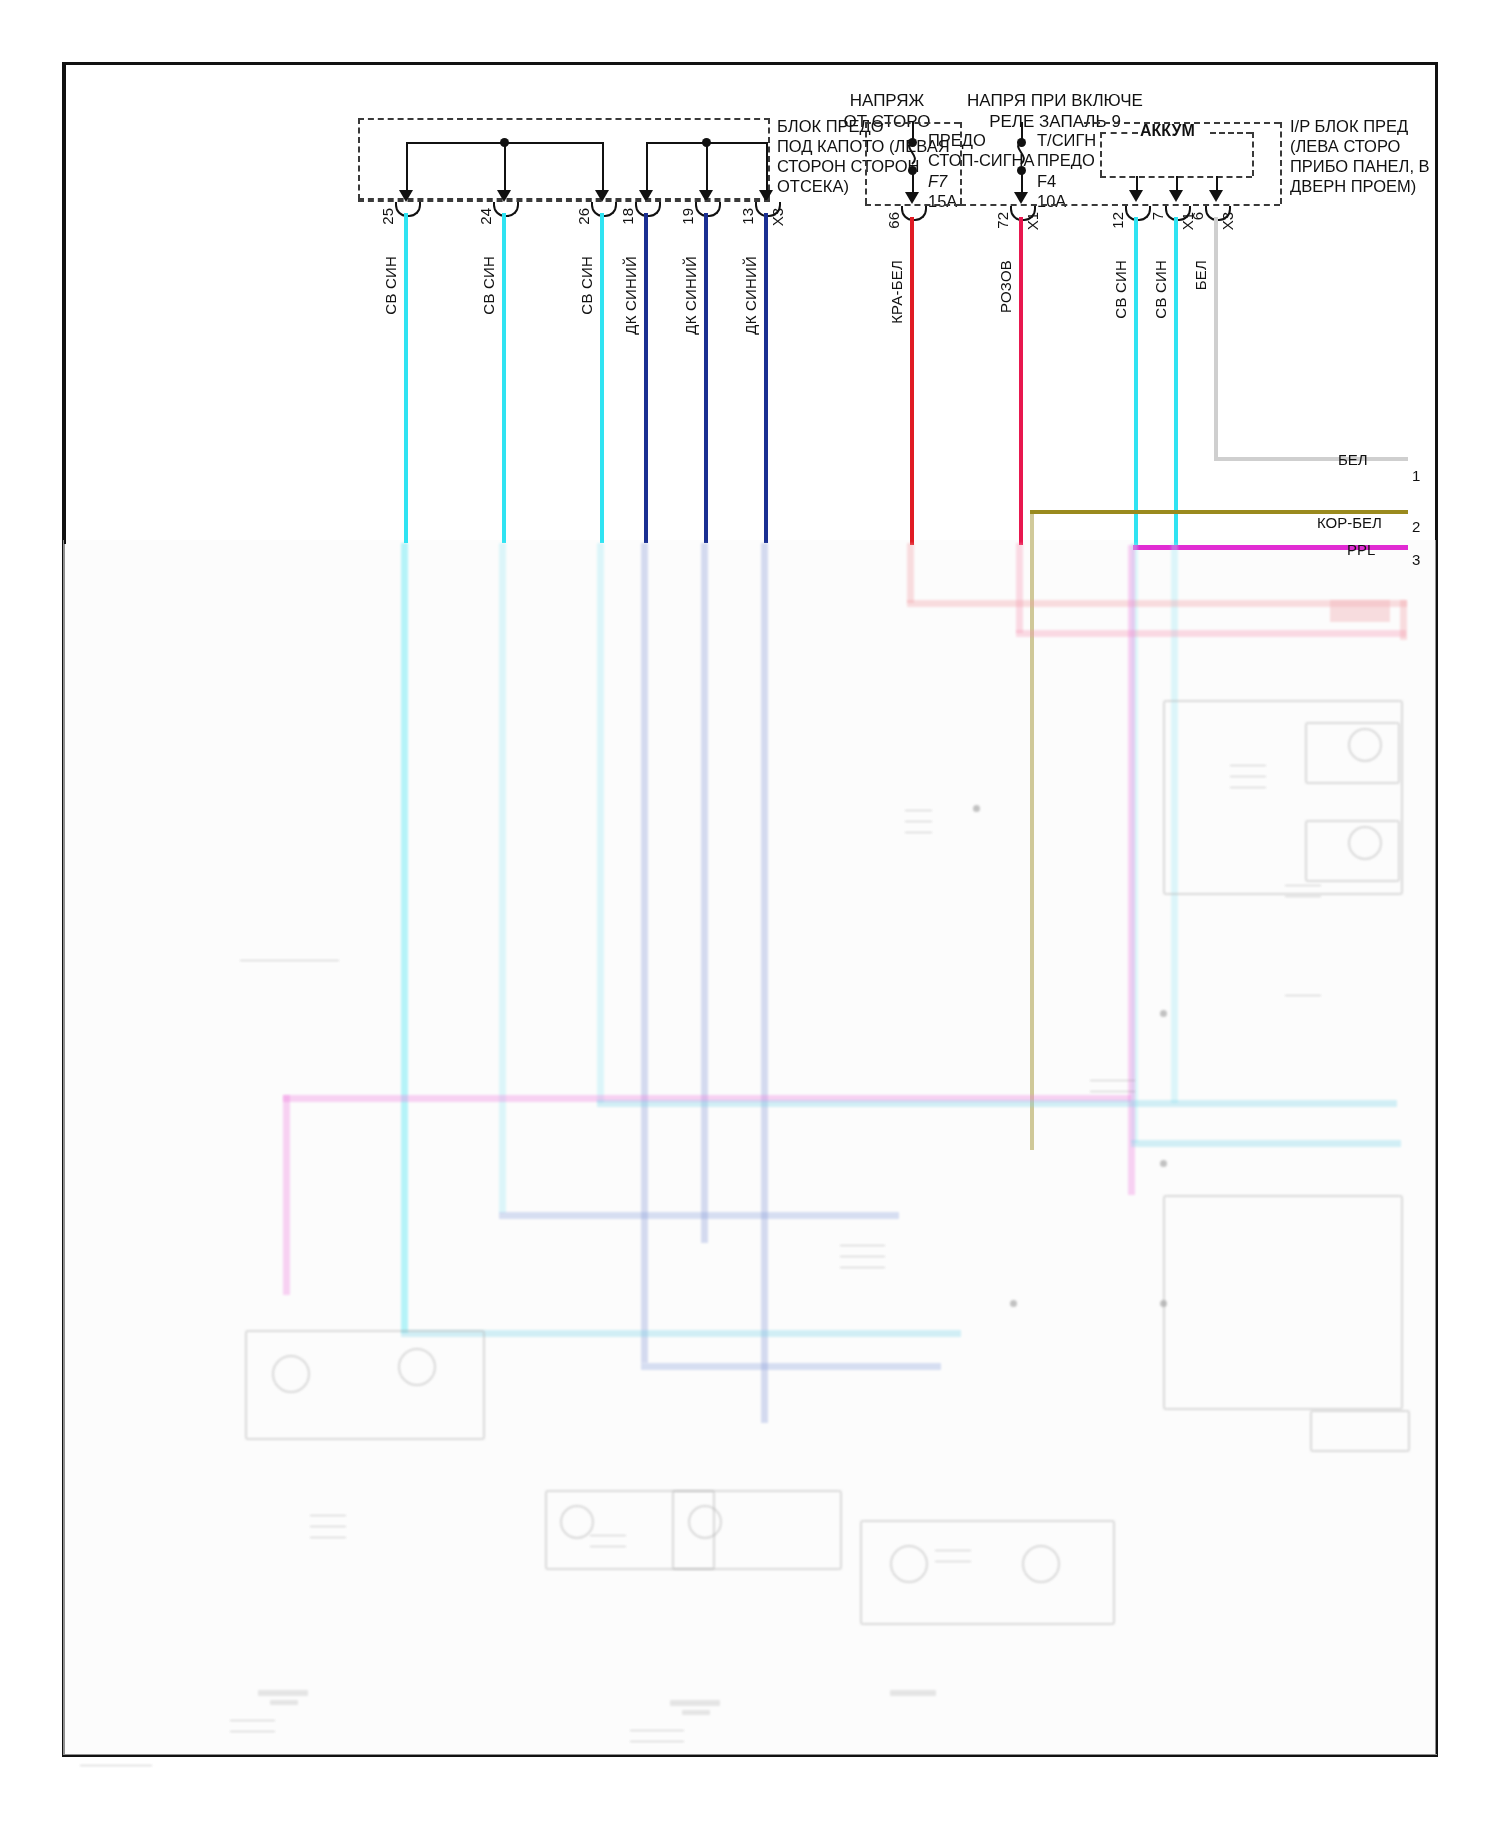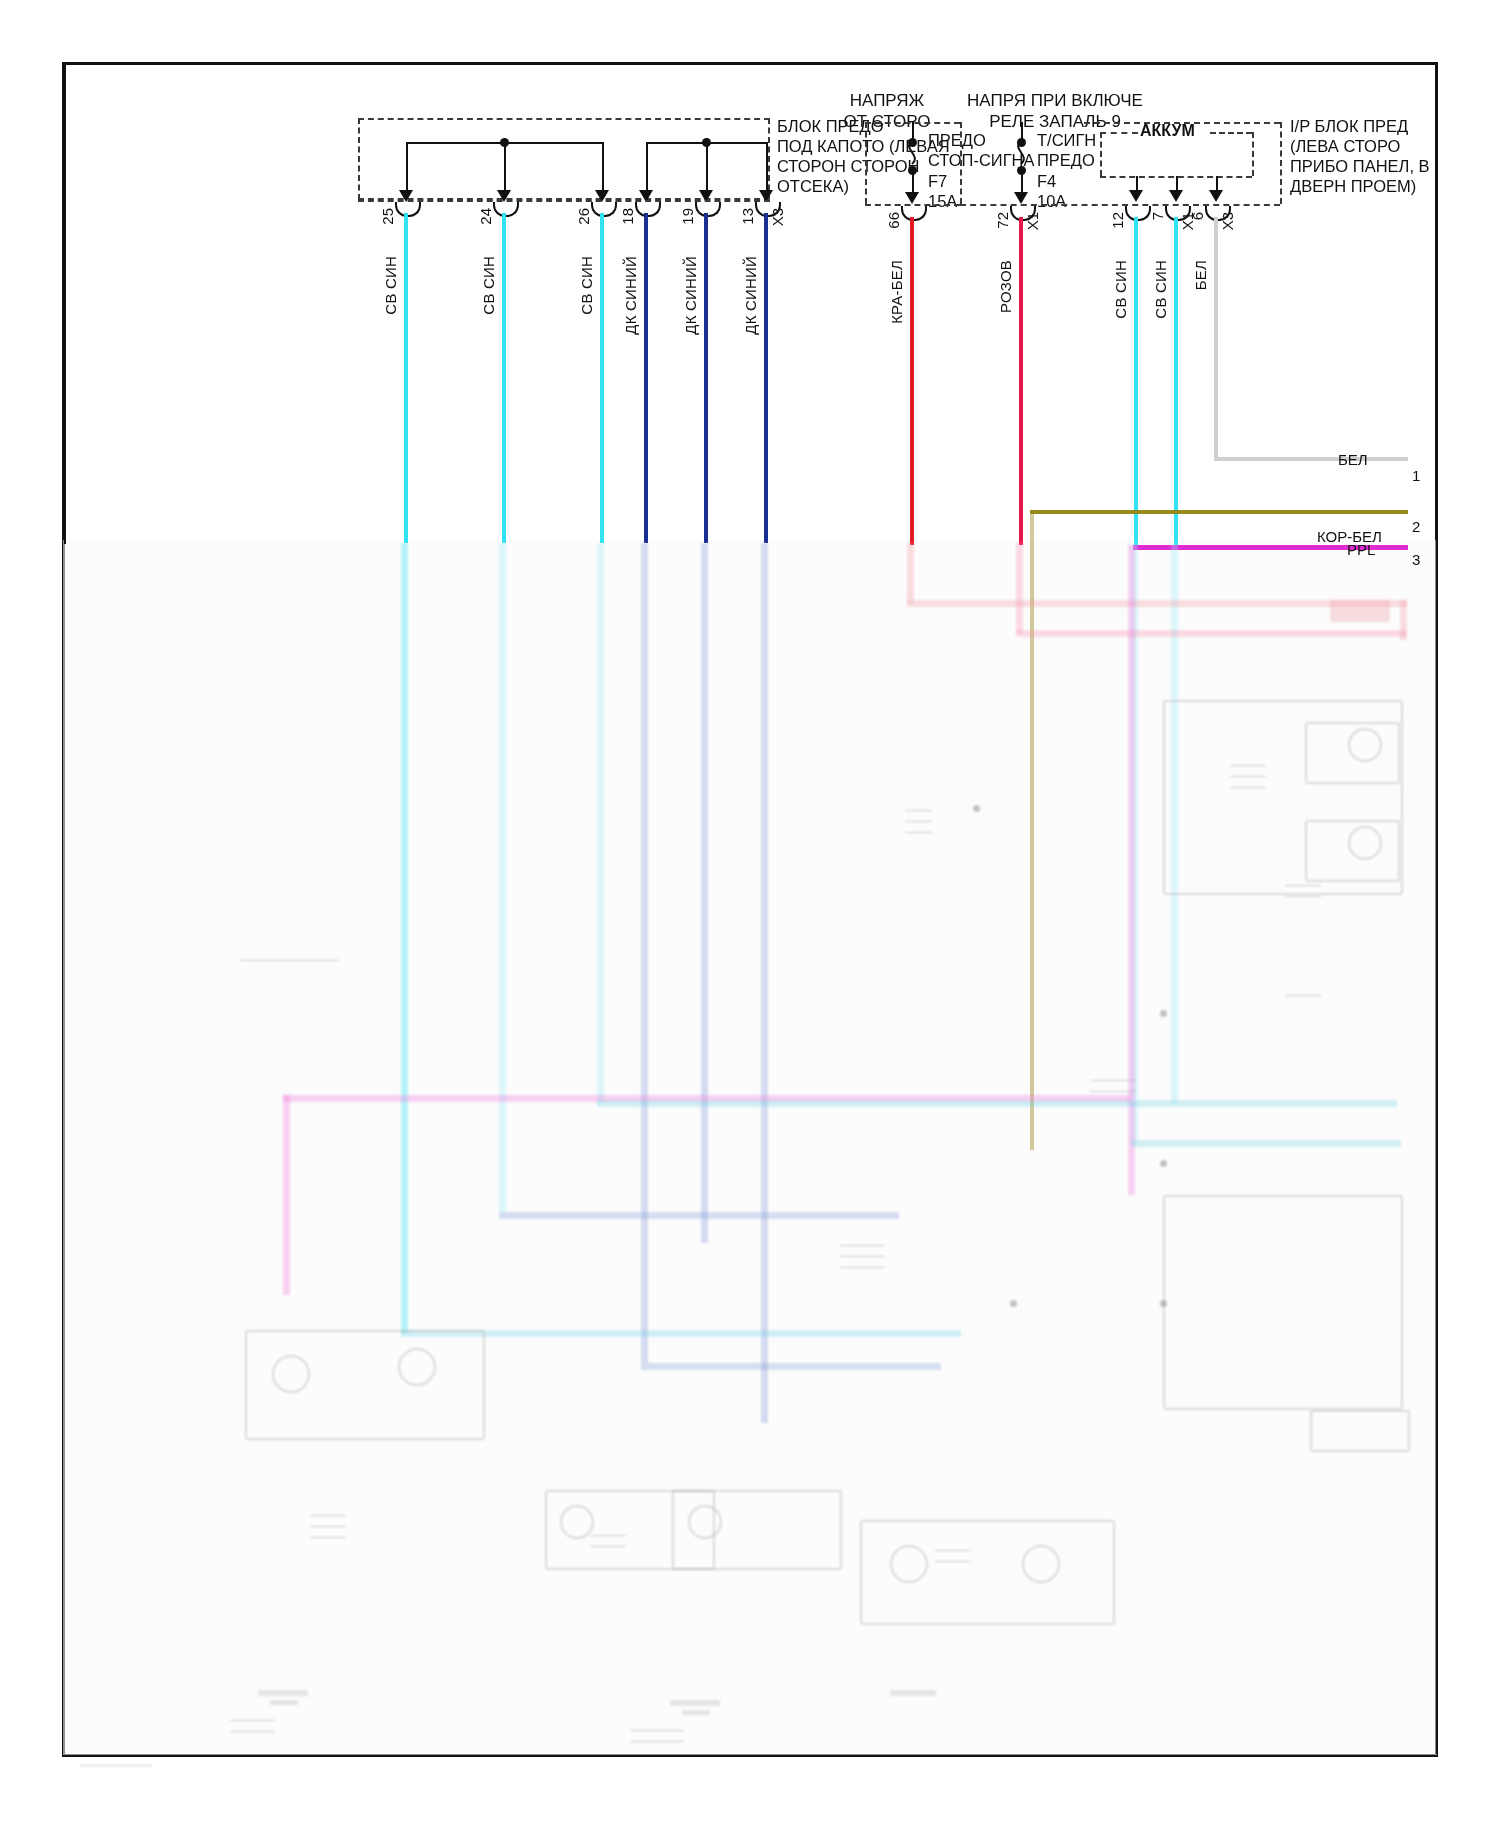--- a/index.html
+++ b/index.html
@@ -105,21 +105,21 @@
   <div class="solid-v" style="left:912px;top:122px;height:18px;"></div>
   <div class="dot" style="left:908px;top:138px;"></div>
   <svg style="position:absolute;left:900px;top:142px;" width="26" height="30">
     <path d="M12 0 C 2 6, 22 14, 12 22" stroke="#111" stroke-width="2" fill="none"></path>
   </svg>
   <div class="dot" style="left:908px;top:166px;"></div>
   <div class="solid-v" style="left:912px;top:170px;height:28px;"></div>
   <div class="arrow-down" style="left:905px;top:192px;"></div>
   <div class="tlabel" style="left:928px;top:130px;">ПРЕДО
 СТОП-СИГНА</div>
-  <div class="tlabel" style="left:928px;top:171px;">F7</div>
+  <div class="tlabel" style="left:928px;top:171px;font-style:italic;">F7</div>
   <div class="tlabel" style="left:928px;top:191px;">15A</div>
 
   <div class="dash-line-v" style="left:960px;top:122px;height:82px;"></div>
   <div class="solid-v" style="left:1021px;top:122px;height:18px;"></div>
   <div class="dot" style="left:1017px;top:138px;"></div>
   <svg style="position:absolute;left:1009px;top:142px;" width="26" height="30">
     <path d="M12 0 C 2 6, 22 14, 12 22" stroke="#111" stroke-width="2" fill="none"></path>
   </svg>
   <div class="dot" style="left:1017px;top:166px;"></div>
   <div class="solid-v" style="left:1021px;top:170px;height:28px;"></div>
@@ -211,21 +211,21 @@
   <div class="vnum" style="left:1219px;top:212px;">X3</div>
   <div class="wire" style="left:1214px;top:217px;height:240px;background:#cfcfcf;"></div>
   <div class="vlabel" style="left:1192px;top:260px;">БЕЛ</div>
 
   <div class="wire-h" style="left:1214px;top:457px;width:194px;background:#cfcfcf;"></div>
   <div class="smalltxt" style="left:1338px;top:451px;font-size:15px;">БЕЛ</div>
   <div class="num-r" style="left:1412px;top:467px;">1</div>
 
   <div class="wire-h" style="left:1030px;top:510px;width:378px;background:#9a8a1e;"></div>
   <div class="wire" style="left:1030px;top:510px;height:640px;background:#9a8a1e;opacity:.45;"></div>
-  <div class="smalltxt" style="left:1317px;top:528px;font-size:15px;">КОР-БЕЛ</div>
+  <div class="smalltxt" style="left:1317px;top:514px;font-size:15px;">КОР-БЕЛ</div>
   <div class="num-r" style="left:1412px;top:518px;">2</div>
 
   <div class="wire-h" style="left:1133px;top:545px;width:275px;background:#e02ad2;height:5px;"></div>
   <div class="smalltxt" style="left:1347px;top:541px;font-size:15px;">PPL</div>
   <div class="num-r" style="left:1412px;top:551px;">3</div>
 
   <div class="bgwire-v blur" style="left:401px;top:543px;height:790px;background:#2fe3f2;"></div>
   <div class="bgwire-v blur" style="left:499px;top:543px;height:670px;background:#9fe9f5;"></div>
   <div class="bgwire-v blur" style="left:597px;top:543px;height:560px;background:#9fe9f5;"></div>
   <div class="bgwire-v blur" style="left:641px;top:543px;height:820px;background:#8a9bd8;"></div>

